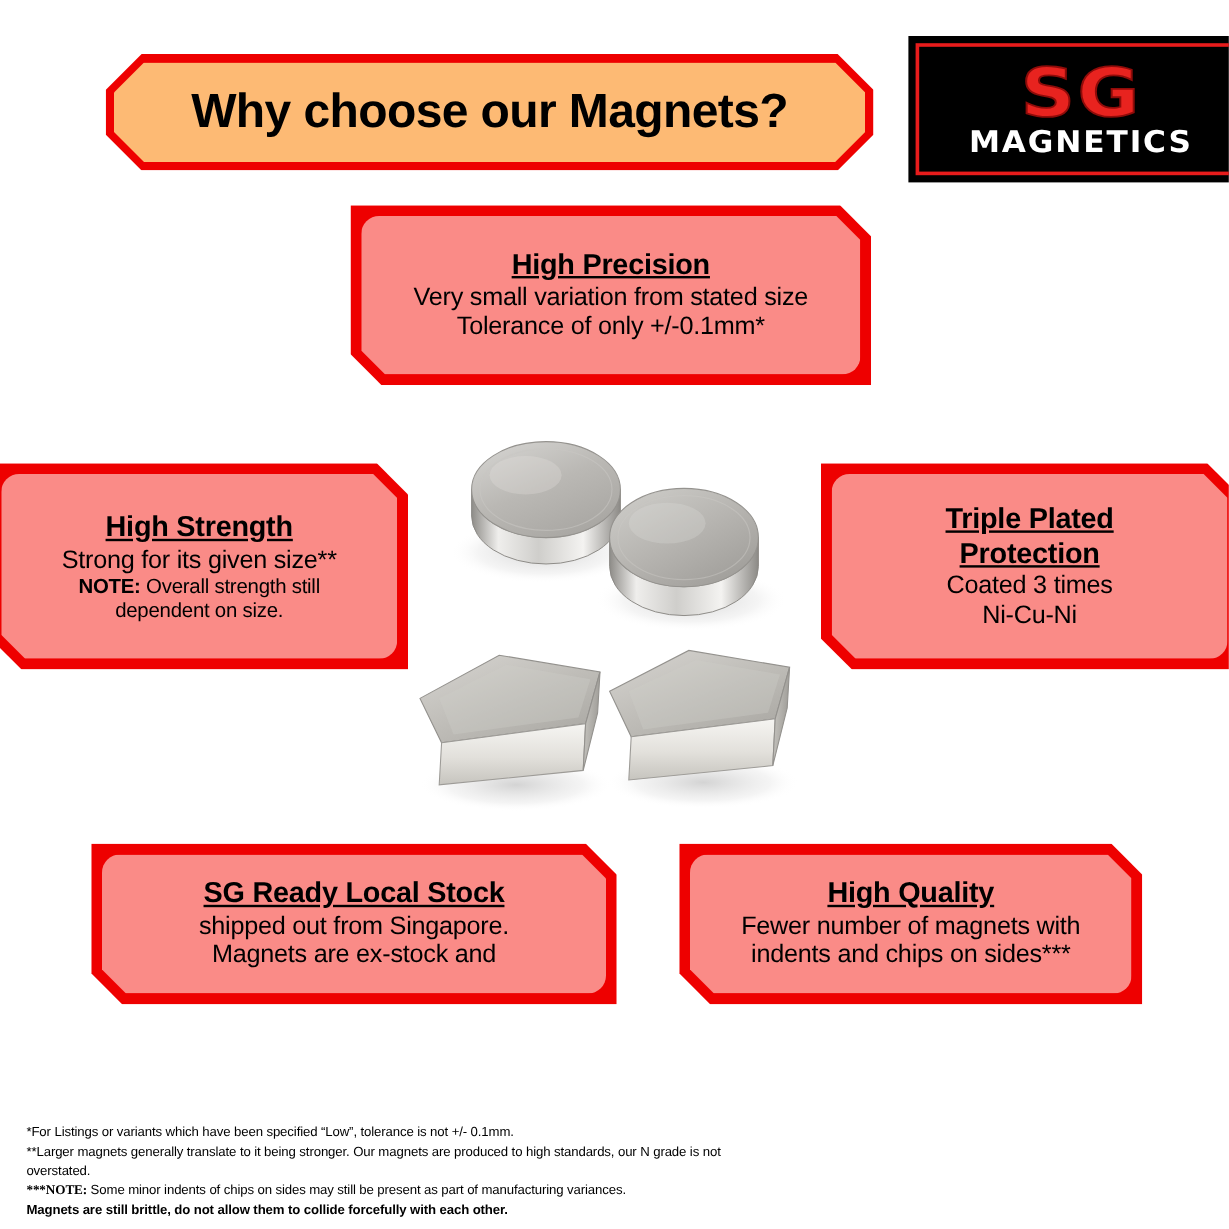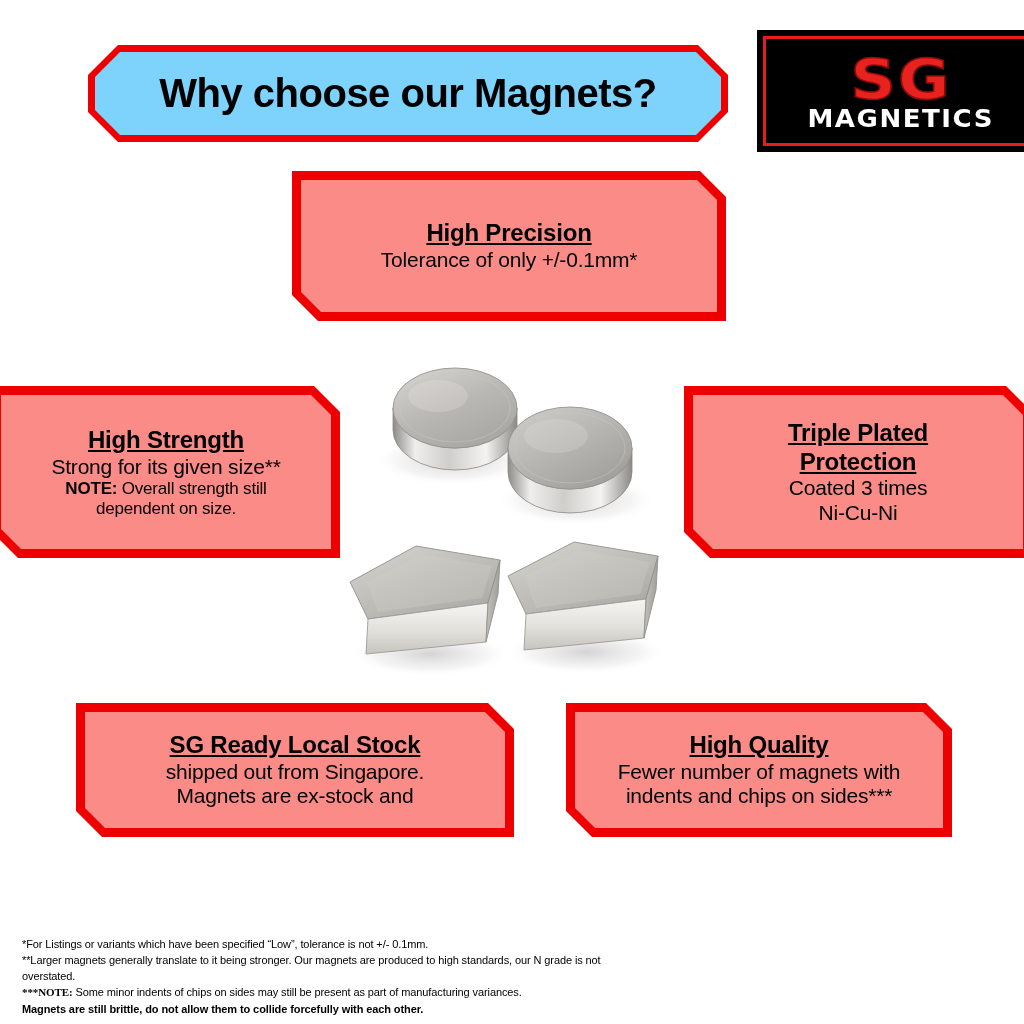--- a/index.html
+++ b/index.html
@@ -28,20 +28,21 @@
   .callout .inner {
     flex: 1;
     background: #fa8b87;
     clip-path: polygon(0 0, calc(100% - 20px) 0, 100% 20px, 100% 100%, 20px 100%, 0 calc(100% - 20px));
     display: flex;
     flex-direction: column;
     align-items: center;
     justify-content: center;
     text-align: center;
     line-height: 1.16;
+    border-radius: 15px;
   }
   .callout .hdr {
     font-weight: bold;
     text-decoration: underline;
     font-size: 24px;
     letter-spacing: -0.2px;
     margin-bottom: 1px;
   }
   .callout .ln {
     font-size: 21px;
@@ -61,21 +62,21 @@
     height: 97px;
     background: #ee0000;
     clip-path: polygon(30px 0, calc(100% - 30px) 0, 100% 30px, 100% calc(100% - 30px),
                        calc(100% - 30px) 100%, 30px 100%, 0 calc(100% - 30px), 0 30px);
     padding: 7px;
     box-sizing: border-box;
     display: flex;
   }
   #title-banner .inner {
     flex: 1;
-    background: #7dd3fc;
+    background: #fdba74;
     clip-path: polygon(25px 0, calc(100% - 25px) 0, 100% 25px, 100% calc(100% - 25px),
                        calc(100% - 25px) 100%, 25px 100%, 0 calc(100% - 25px), 0 25px);
     display: flex;
     align-items: center;
     justify-content: center;
     text-align: center;
   }
   #title-banner .txt {
     font-size: 40px;
     font-weight: bold;
@@ -169,20 +170,21 @@
 <div id="logo">
   <div class="frame">
     <div class="sg">SG</div>
     <div class="magnetics">MAGNETICS</div>
   </div>
 </div>
 
 <div class="callout" id="box-precision">
   <div class="inner">
     <div class="hdr">High Precision</div>
+    <div class="ln">Very small variation from stated size</div>
     <div class="ln">Tolerance of only +/-0.1mm*</div>
   </div>
 </div>
 
 <div class="callout" id="box-strength">
   <div class="inner">
     <div class="hdr">High Strength</div>
     <div class="ln">Strong for its given size**</div>
     <div class="ln small"><b>NOTE:</b><span> Overall strength still</span></div>
     <div class="ln small">dependent on size.</div>

